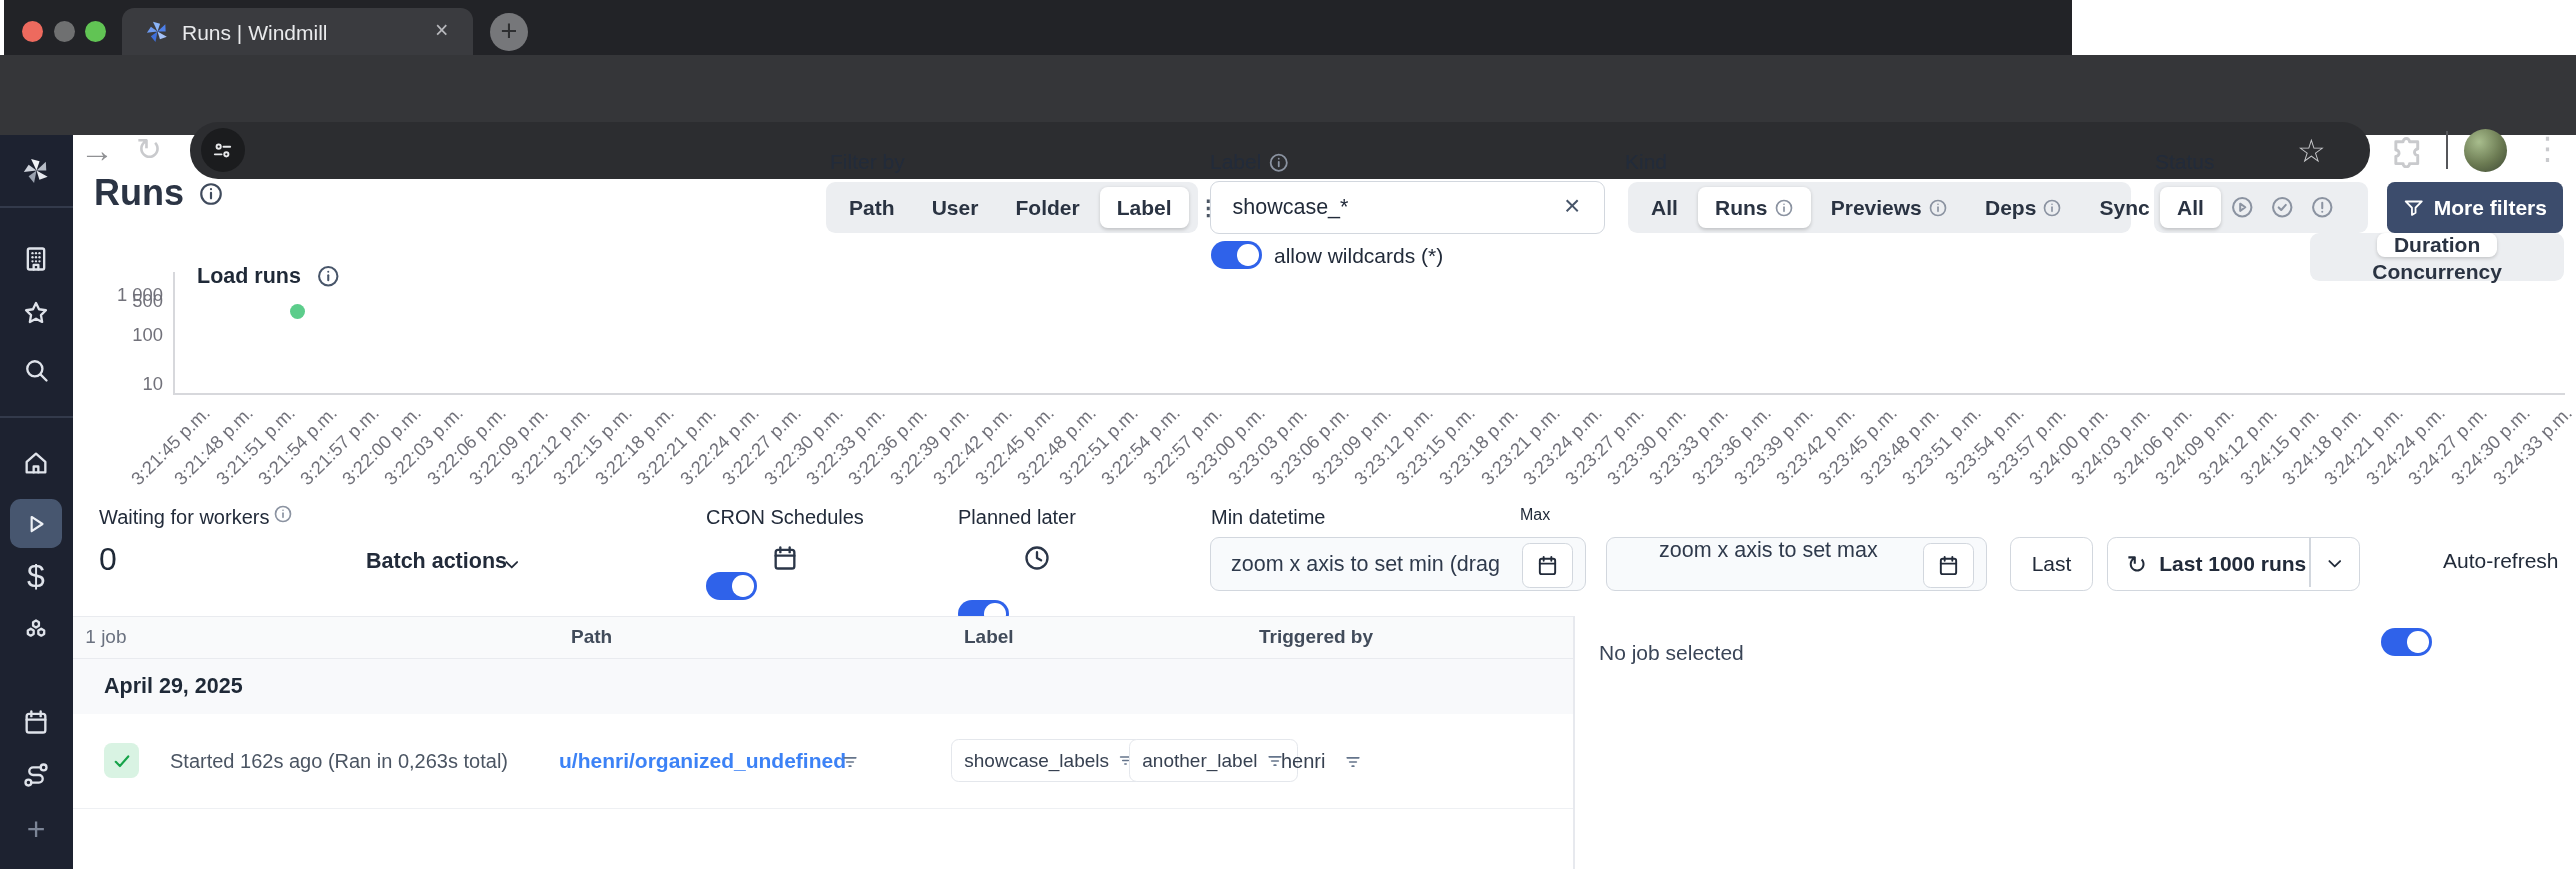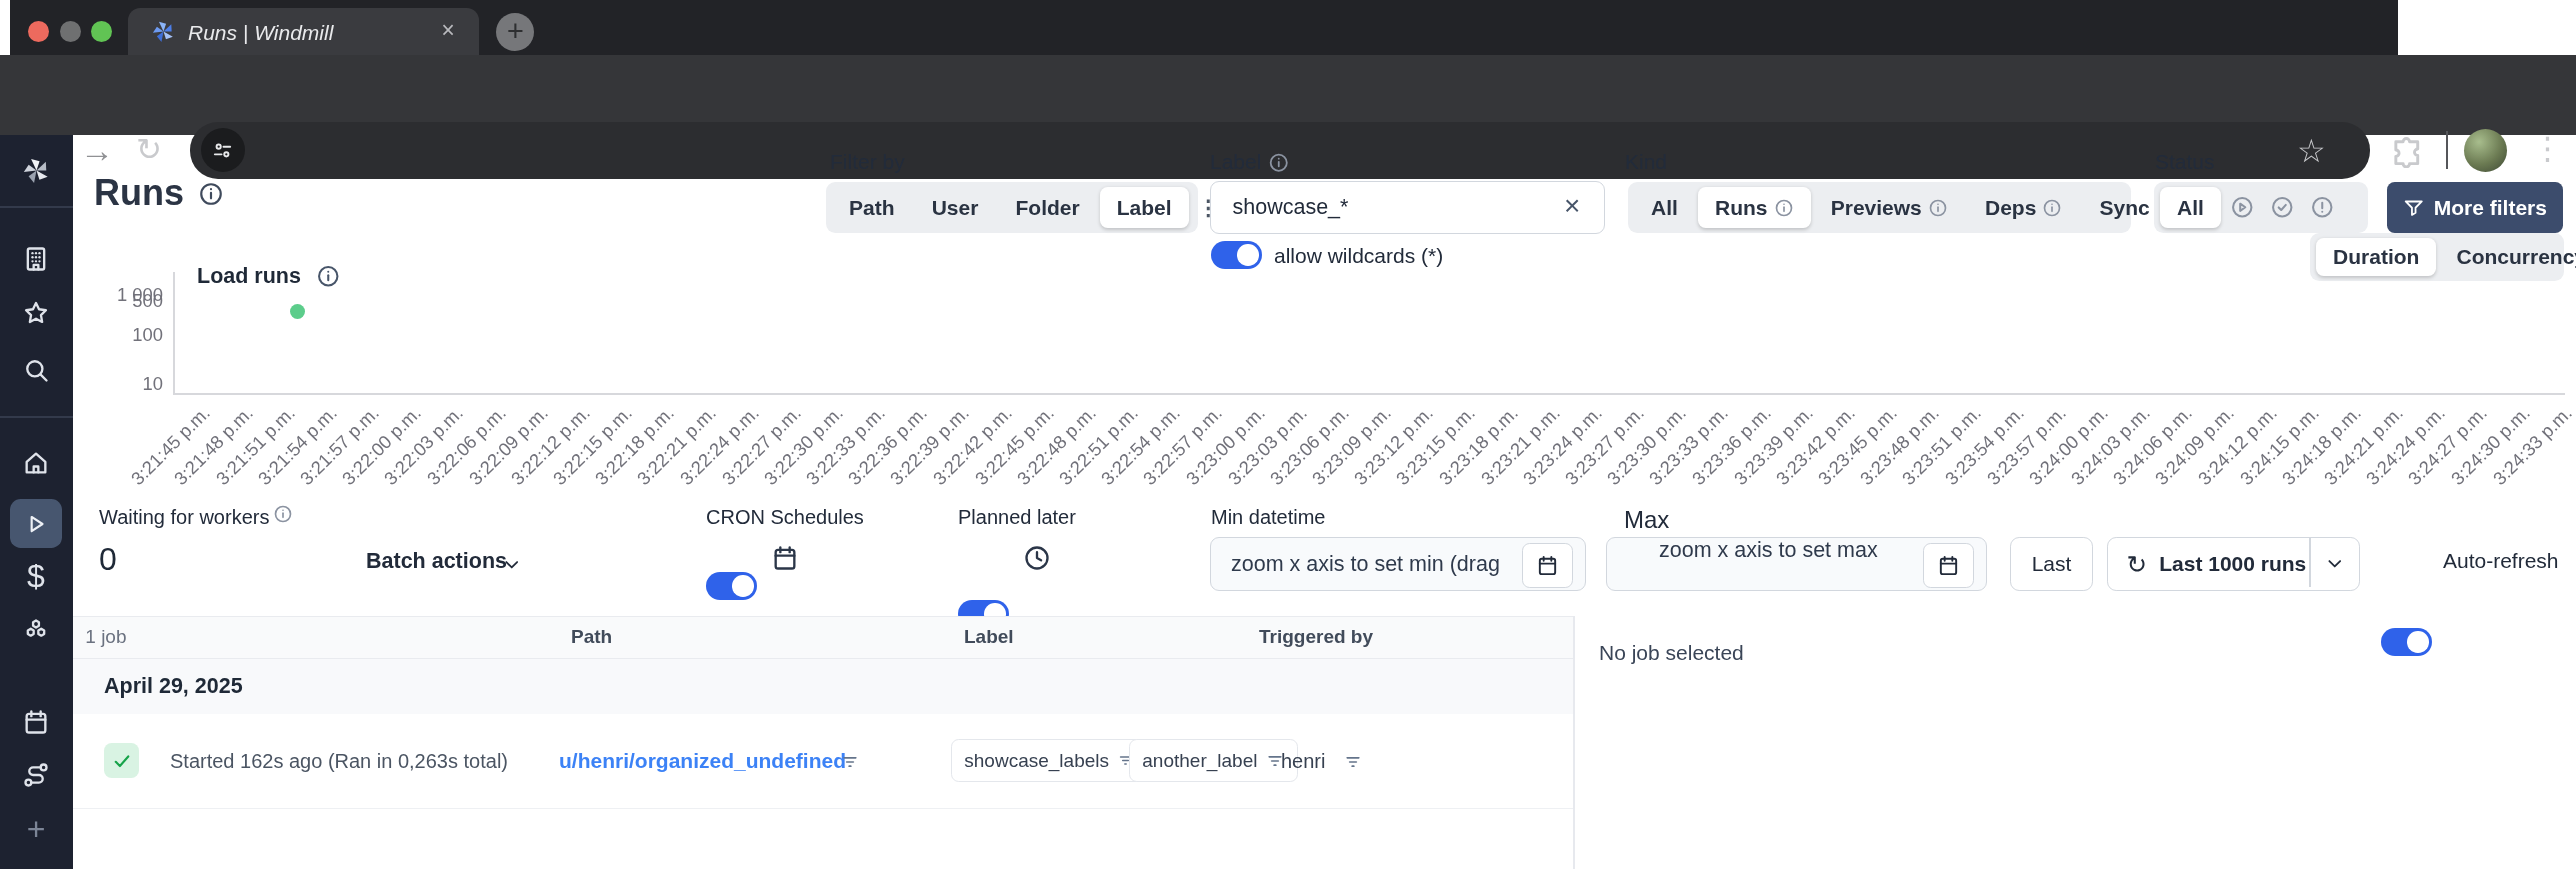--- a/index.html
+++ b/index.html
@@ -3,21 +3,21 @@
 <meta charset="utf-8">
 <style>
   html,body{margin:0;padding:0;}
   body{width:2576px;height:869px;overflow:hidden;background:#fff;
        font-family:"Liberation Sans",sans-serif;color:#1f2937;}
   .abs{position:absolute;}
   svg{display:block;}
   .ic{stroke:currentColor;fill:none;stroke-width:2;stroke-linecap:round;stroke-linejoin:round;}
 
   
-  .tabstrip{left:10px;top:0;width:2388px;height:55px;background:#222327;font-style:italic;}
+  .tabstrip{left:4px;top:0;width:2068px;height:55px;background:#222327;}
   .light{width:21px;height:21px;border-radius:50%;top:21px;}
   .tab{left:118px;top:7.7px;width:351px;height:48px;background:#3a3b3f;border-radius:12.3px 12.3px 0 0;}
   .tabtitle{left:60px;top:13px;font-size:21px;color:#e9eaec;white-space:nowrap;}
   .tabclose{left:313px;top:9.2px;font-size:23px;color:#b8b9bd;}
   .newtab{left:486px;top:13px;width:38px;height:38px;border-radius:50%;background:#76777a;
           color:#2e2f31;font-size:29px;line-height:37px;text-align:center;}
   .toolbar{left:0;top:55px;width:2576px;height:80px;background:#353639;}
   .navbtn{top:75px;font-size:34px;color:#c9cacd;line-height:40px;}
   .urlpill{left:190px;top:67px;width:2180px;height:57px;border-radius:28px;background:#2c2d30;}
   .siteicon{left:10.7px;top:6.1px;width:44px;height:44px;border-radius:50%;background:#1b1c1e;color:#e8e9eb;}
@@ -270,21 +270,21 @@
     </svg>
 </div>
 
 <div class="abs" style="left:2387px;top:182px;width:176px;height:51px;background:#3c4c6c;border-radius:7.7px;display:flex;align-items:center;justify-content:center;gap:9.2px;">
   <svg class="ic" style="color:#fff;" width="21.5" height="21.5" viewBox="0 0 24 24">
     <path d="M3 5 h18 l-7 7 v5.5 l-4 2.5 v-8 z"></path>
     </svg>
   <span style="color:#fff;font-size:21px;font-weight:600;">More filters</span>
 </div>
 
-<div class="abs seg" style="left:2310px;top:233px;width:242px;height:48px;">
+<div class="abs seg" style="left:2310px;top:233px;width:242px;height:48px;flex-direction:column;">
   <span class="opt sel" style="height:38px;">Duration</span>
   <span class="opt" style="height:38px;">Concurrency</span>
 </div>
 
 <span class="abs" style="left:197px;top:264px;font-size:21.5px;font-weight:700;color:#1f2937;">Load runs</span>
 <svg class="abs ic" style="left:316px;top:264px;color:#475569;" width="24.5" height="24.5" viewBox="0 0 24 24">
   <circle cx="12" cy="12" r="9"></circle>
     <line x1="12" y1="11" x2="12" y2="16"></line>
     <line x1="12" y1="7.5" x2="12" y2="7.51"></line>
 </svg>
@@ -395,21 +395,21 @@
   <div class="abs btn" style="left:311px;top:4.6px;width:49px;height:43px;border-radius:7.7px;">
     <svg class="ic" width="23" height="23" viewBox="0 0 24 24">
       <rect x="4" y="5" width="16" height="16" rx="2"></rect>
         <line x1="8" y1="3" x2="8" y2="7"></line>
         <line x1="16" y1="3" x2="16" y2="7"></line>
         <line x1="4" y1="10" x2="20" y2="10"></line>
       </svg>
   </div>
 </div>
 
-<span class="abs" style="left:1624px;top:506px;font-size:24px;color:#222b3a;">Max</span>
+<span class="abs" style="left:1520px;top:506px;font-size:16px;color:#222b3a;">Max</span>
 <div class="abs inp" style="left:1606px;top:537px;width:379px;height:52px;background:#f8fafc;">
   <span class="abs" style="left:20px;top:0;width:276px;overflow:hidden;white-space:nowrap;color:#2f3a4c;margin-left:32px;">zoom x axis to set max</span>
   <div class="abs btn" style="left:316px;top:4.6px;width:49px;height:43px;border-radius:7.7px;">
     <svg class="ic" width="23" height="23" viewBox="0 0 24 24">
       <rect x="4" y="5" width="16" height="16" rx="2"></rect>
         <line x1="8" y1="3" x2="8" y2="7"></line>
         <line x1="16" y1="3" x2="16" y2="7"></line>
         <line x1="4" y1="10" x2="20" y2="10"></line>
       </svg>
   </div>

